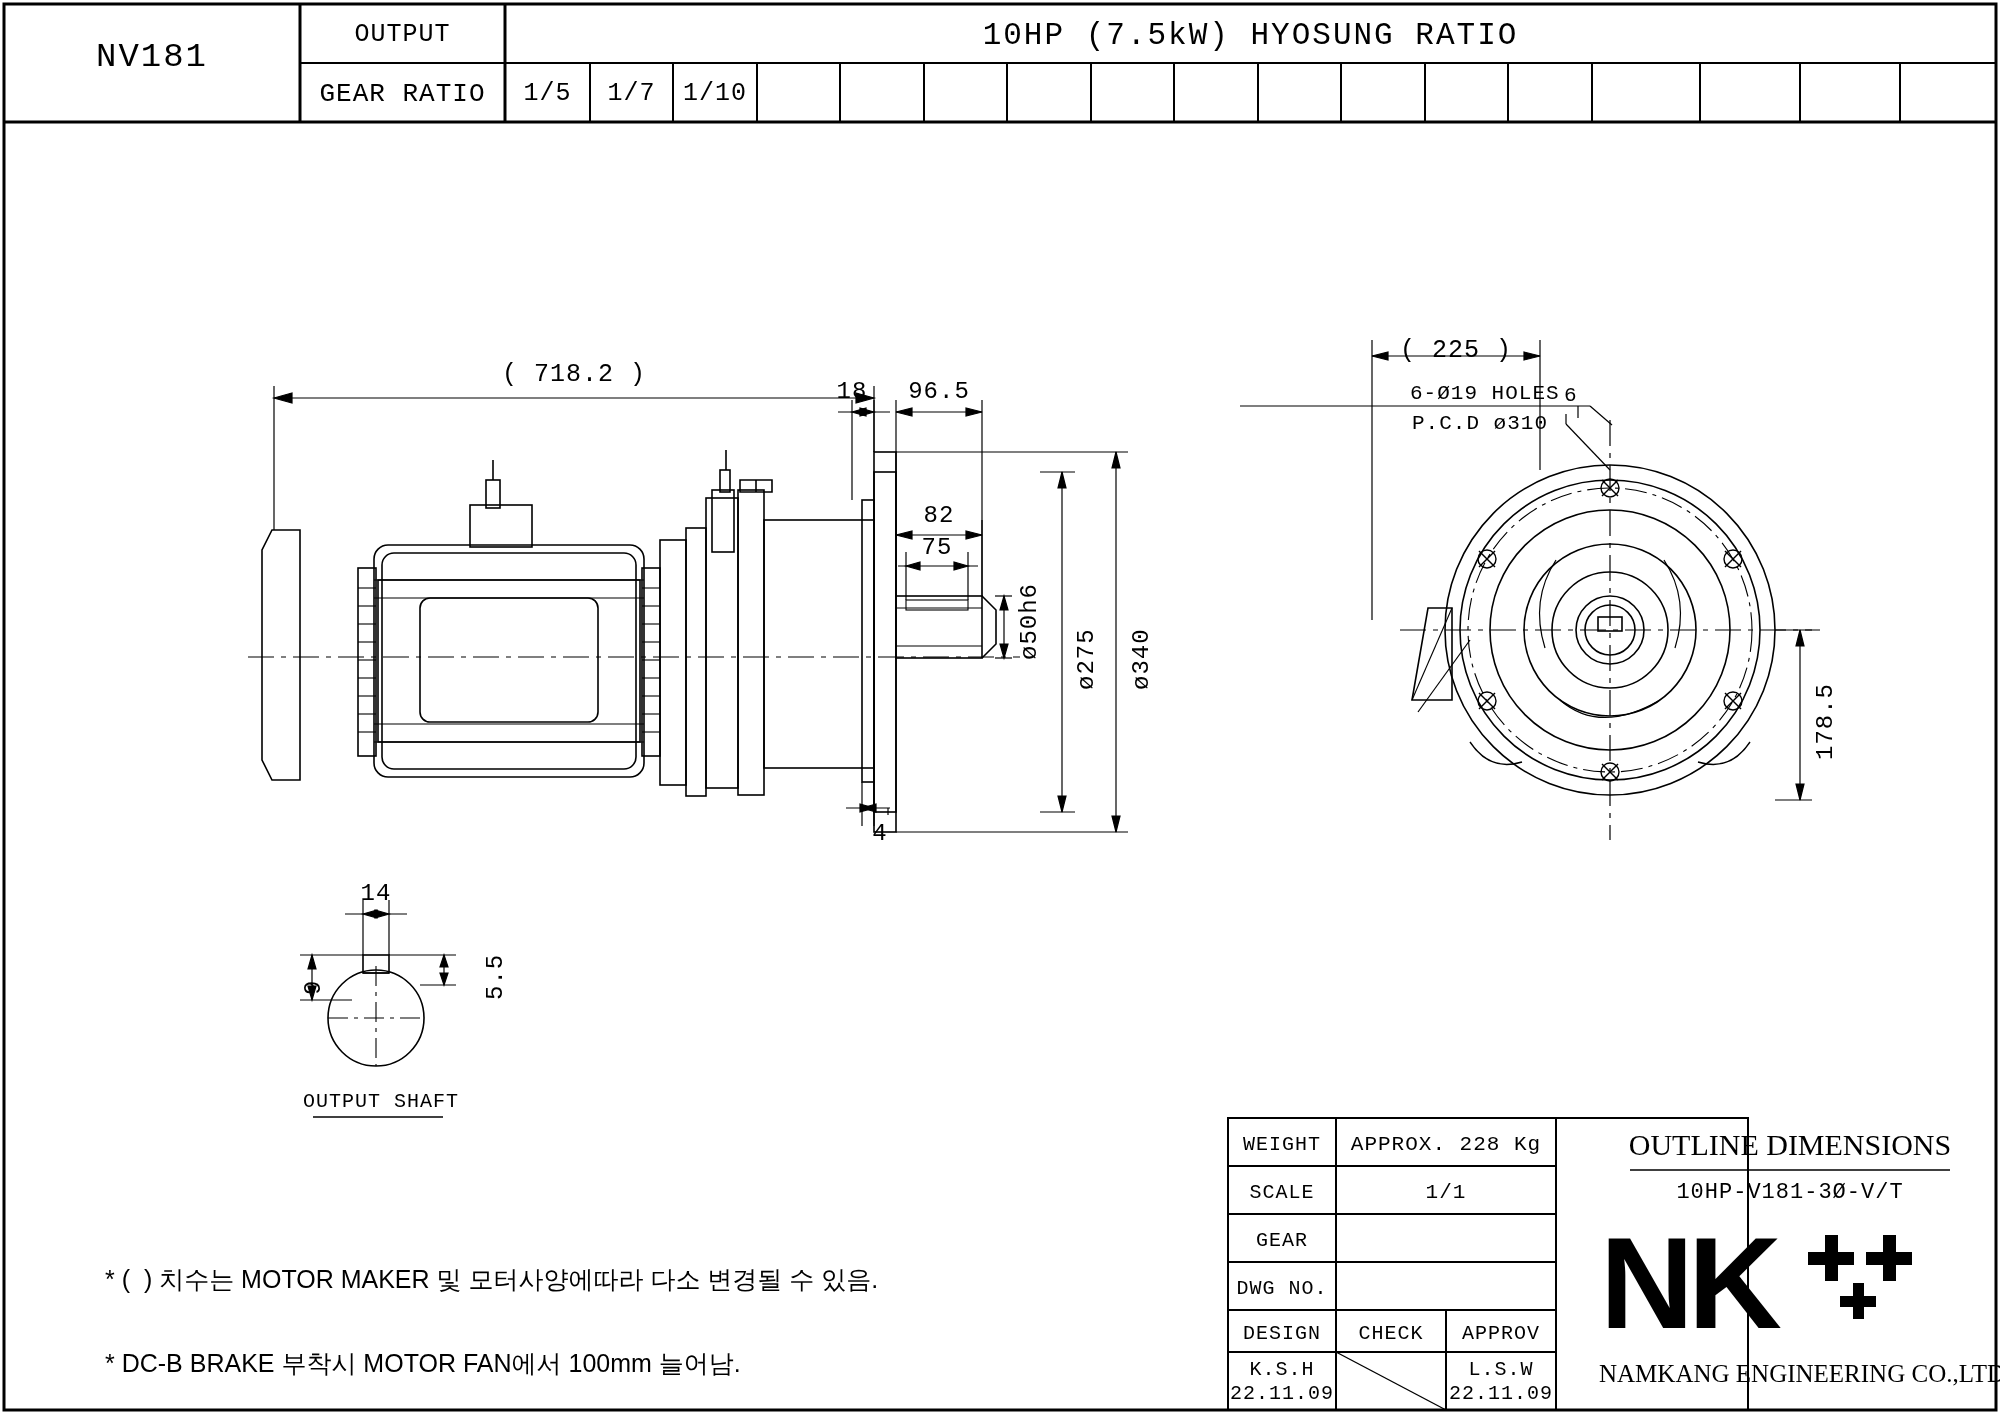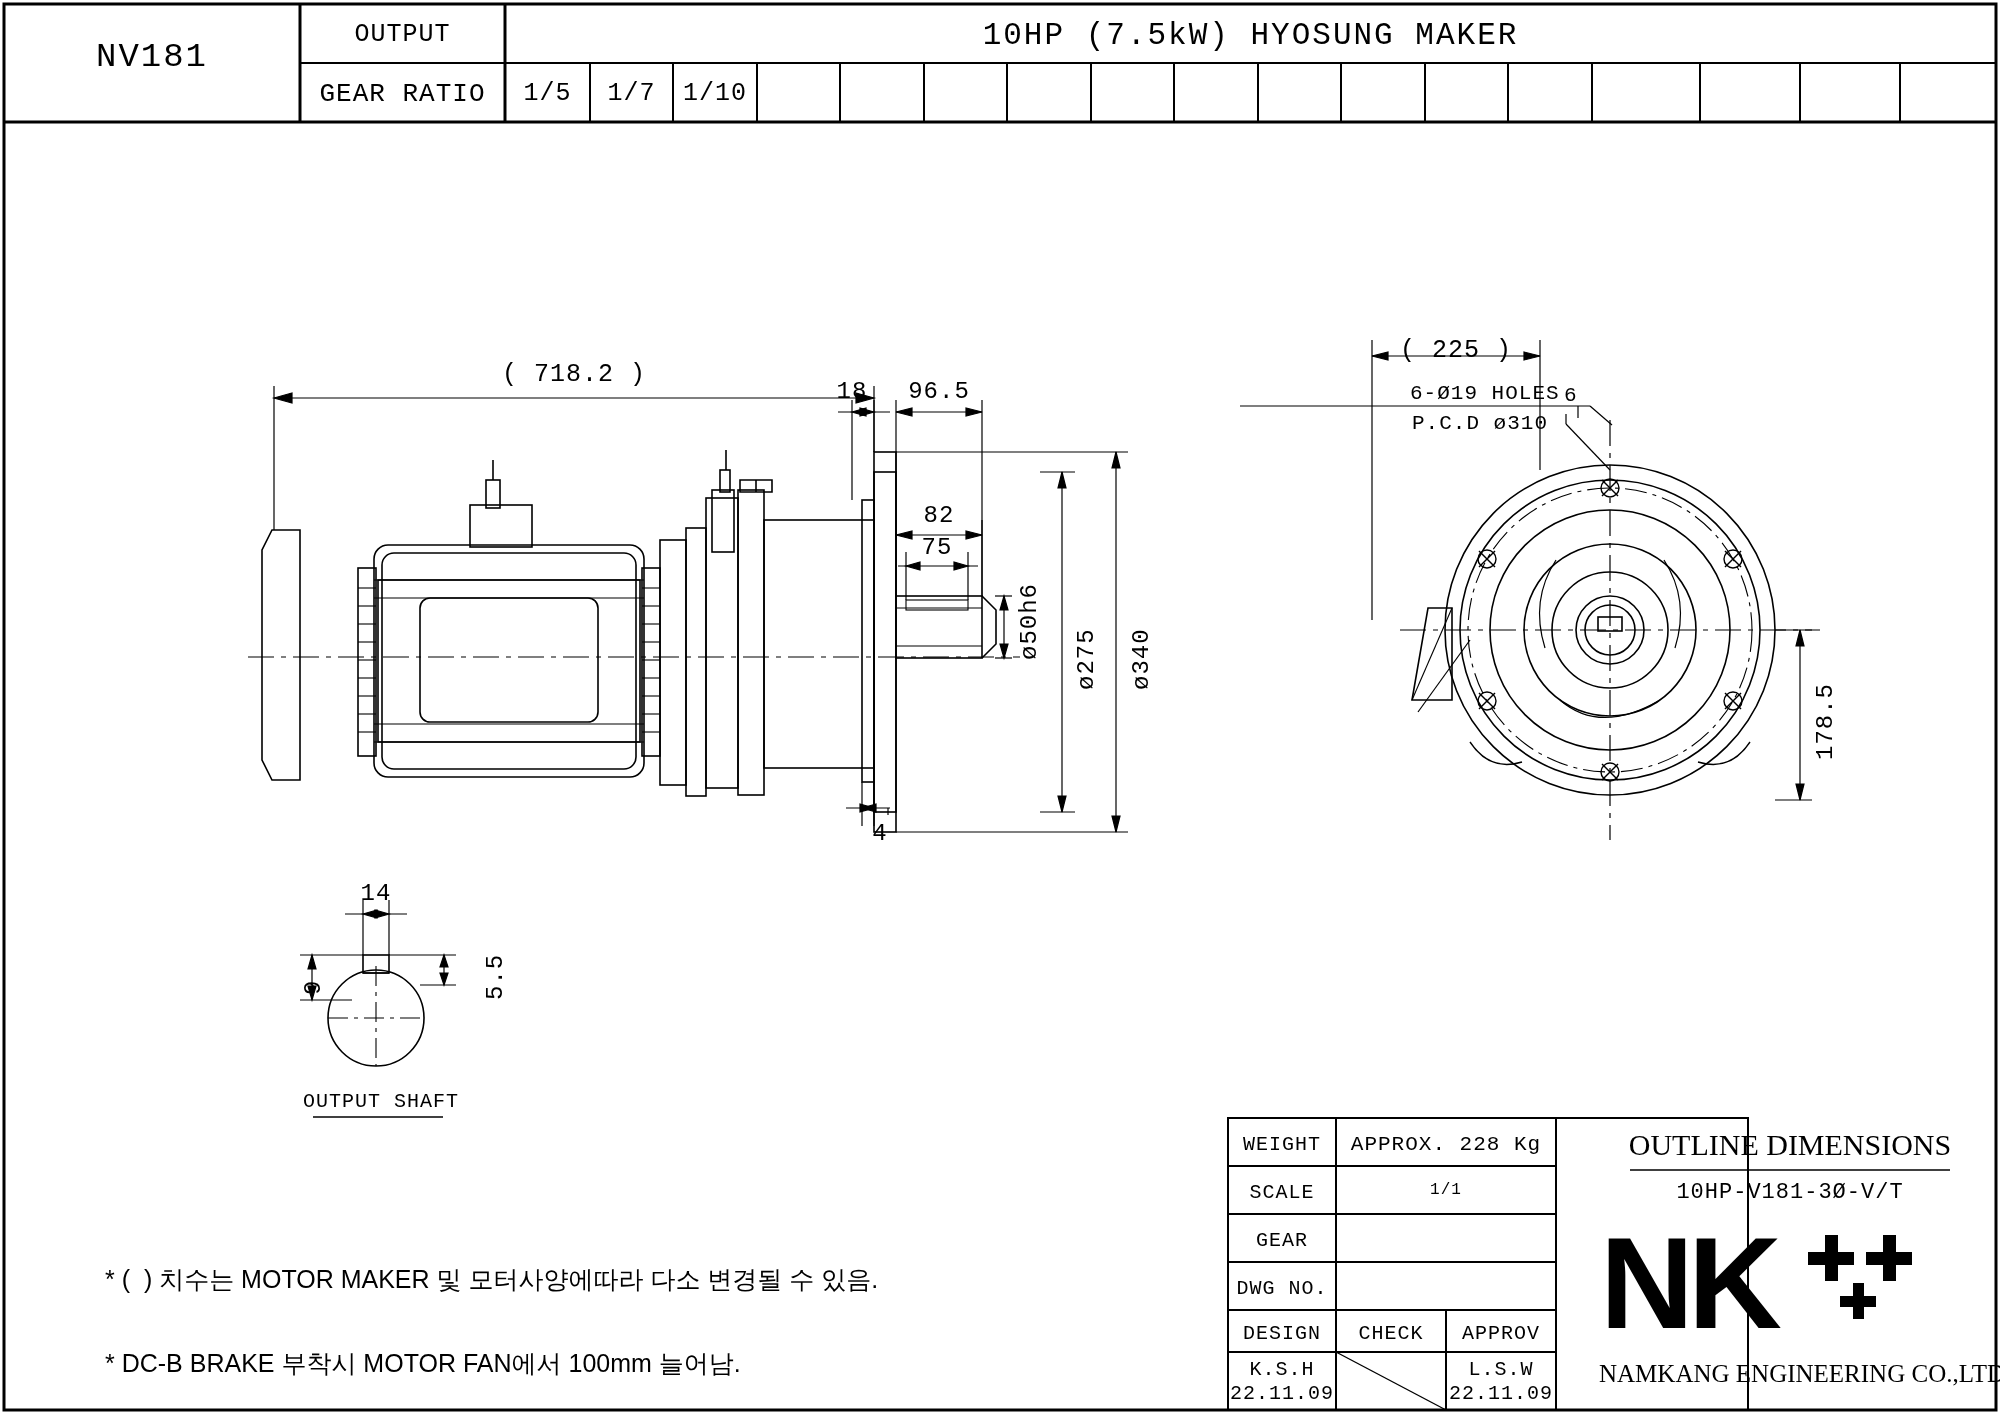--- a/index.html
+++ b/index.html
@@ -277,21 +277,21 @@
     </g>
 
     <g stroke="#000" fill="none" stroke-width="2">
       <rect x="1228" y="1118" width="1760" height="0"></rect>
     </g>
   </svg>
 
   <div class="txt mono ctr" style="left:4px;top:38px;width:296px;font-size:34px;letter-spacing:2px;">NV181</div>
   <div class="txt mono ctr" style="left:300px;top:20px;width:205px;font-size:25px;">OUTPUT</div>
   <div class="txt mono ctr" style="left:300px;top:79px;width:205px;font-size:26px;">GEAR RATIO</div>
-  <div class="txt mono ctr" style="left:505px;top:18px;width:1491px;font-size:31px;letter-spacing:2px;">10HP (7.5kW) HYOSUNG MAKER</div>
+  <div class="txt mono ctr" style="left:505px;top:18px;width:1491px;font-size:31px;letter-spacing:2px;">10HP (7.5kW) HYOSUNG RATIO</div>
 
   <div class="txt mono ctr" style="left:505px;top:79px;width:85px;font-size:25px;">1/5</div>
   <div class="txt mono ctr" style="left:590px;top:79px;width:83px;font-size:25px;">1/7</div>
   <div class="txt mono ctr" style="left:673px;top:79px;width:84px;font-size:25px;">1/10</div>
   <div class="txt mono ctr" style="left:757px;top:79px;width:83px;font-size:25px;"></div>
   <div class="txt mono ctr" style="left:840px;top:79px;width:84px;font-size:25px;"></div>
   <div class="txt mono ctr" style="left:924px;top:79px;width:83px;font-size:25px;"></div>
   <div class="txt mono ctr" style="left:1007px;top:79px;width:84px;font-size:25px;"></div>
   <div class="txt mono ctr" style="left:1091px;top:79px;width:83px;font-size:25px;"></div>
   <div class="txt mono ctr" style="left:1174px;top:79px;width:84px;font-size:25px;"></div>
@@ -340,21 +340,21 @@
       <line x1="1228" y1="1310" x2="1228" y2="1410"></line>
       <line x1="1336" y1="1352" x2="1446" y2="1410" stroke-width="1.4"></line>
 
       <line x1="1630" y1="1170" x2="1950" y2="1170" stroke-width="1.6"></line>
     </g>
   </svg>
 
   <div class="txt mono ctr" style="left:1228px;top:1133px;width:108px;font-size:20px;">WEIGHT</div>
   <div class="txt mono ctr" style="left:1336px;top:1133px;width:220px;font-size:21px;">APPROX. 228 Kg</div>
   <div class="txt mono ctr" style="left:1228px;top:1181px;width:108px;font-size:20px;">SCALE</div>
-  <div class="txt mono ctr" style="left:1336px;top:1181px;width:220px;font-size:16px;">1/1</div>
+  <div class="txt mono ctr" style="left:1336px;top:1181px;width:220px;font-size:21px;">1/1</div>
   <div class="txt mono ctr" style="left:1228px;top:1229px;width:108px;font-size:20px;">GEAR</div>
   <div class="txt mono ctr" style="left:1336px;top:1229px;width:220px;font-size:21px;"></div>
   <div class="txt mono ctr" style="left:1228px;top:1277px;width:108px;font-size:20px;">DWG NO.</div>
   <div class="txt mono ctr" style="left:1336px;top:1277px;width:220px;font-size:21px;"></div>
 
   <div class="txt mono ctr" style="left:1228px;top:1322px;width:108px;font-size:20px;">DESIGN</div>
   <div class="txt mono ctr" style="left:1336px;top:1322px;width:110px;font-size:20px;">CHECK</div>
   <div class="txt mono ctr" style="left:1446px;top:1322px;width:110px;font-size:20px;">APPROV</div>
 
   <div class="txt mono ctr" style="left:1228px;top:1358px;width:108px;font-size:20px;">K.S.H</div>

